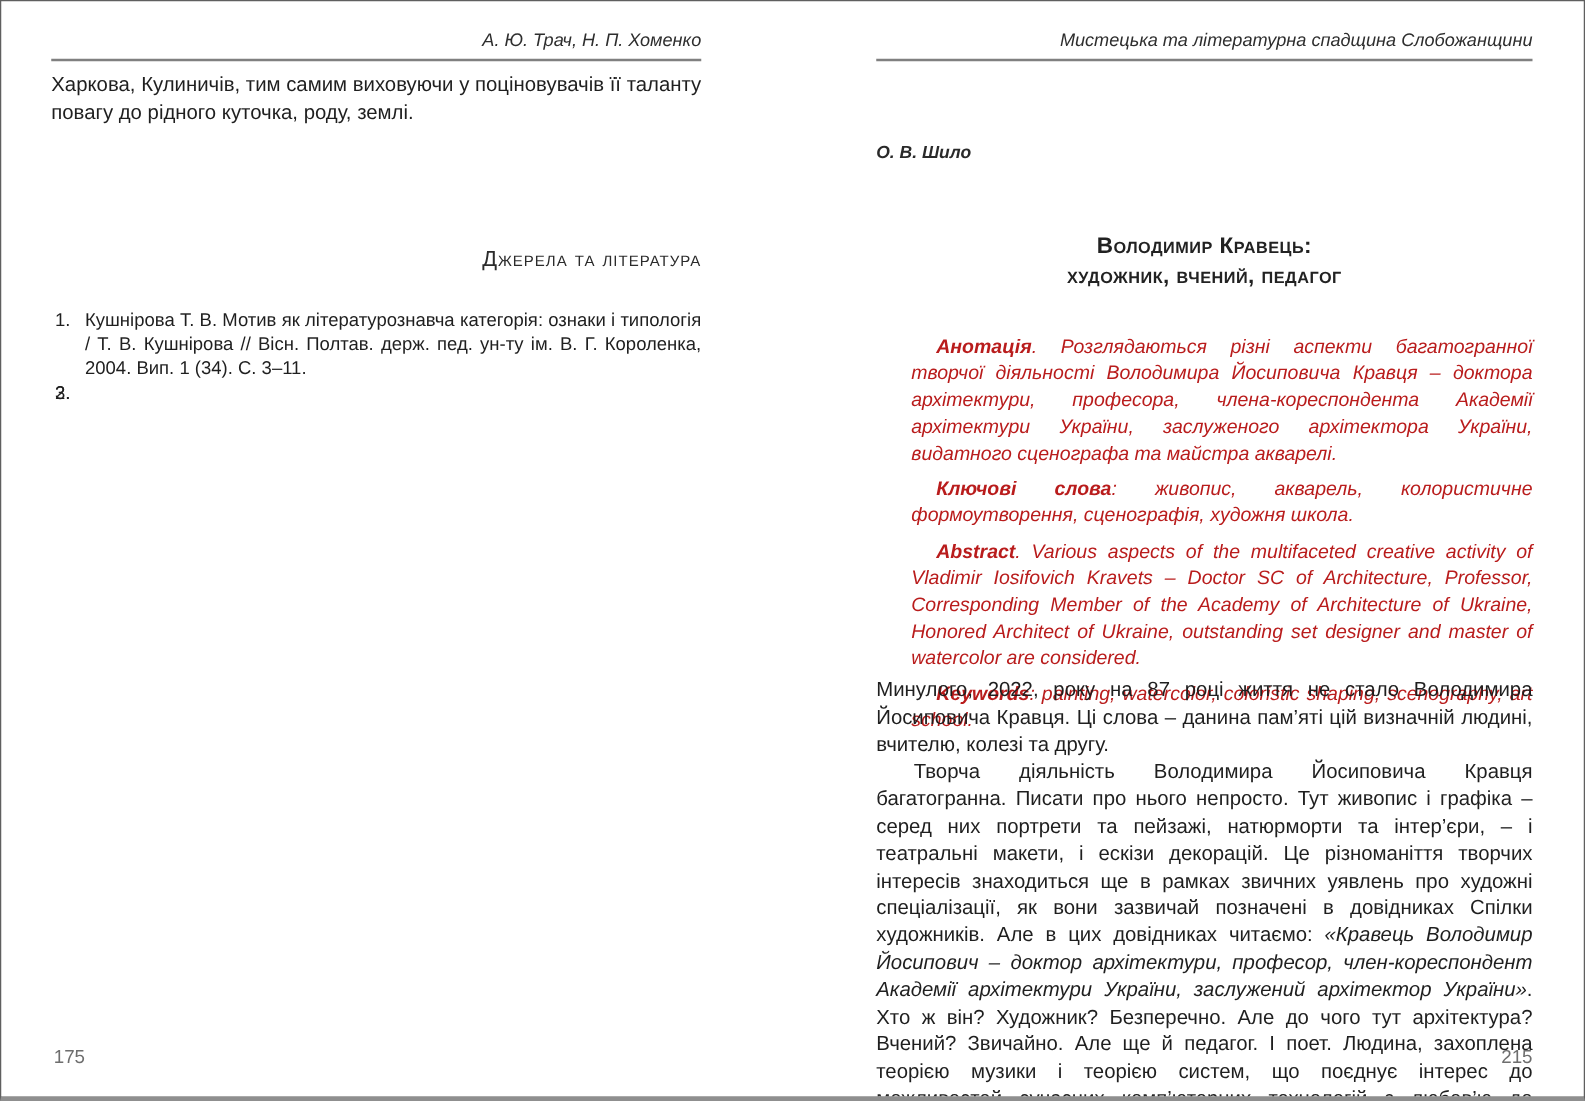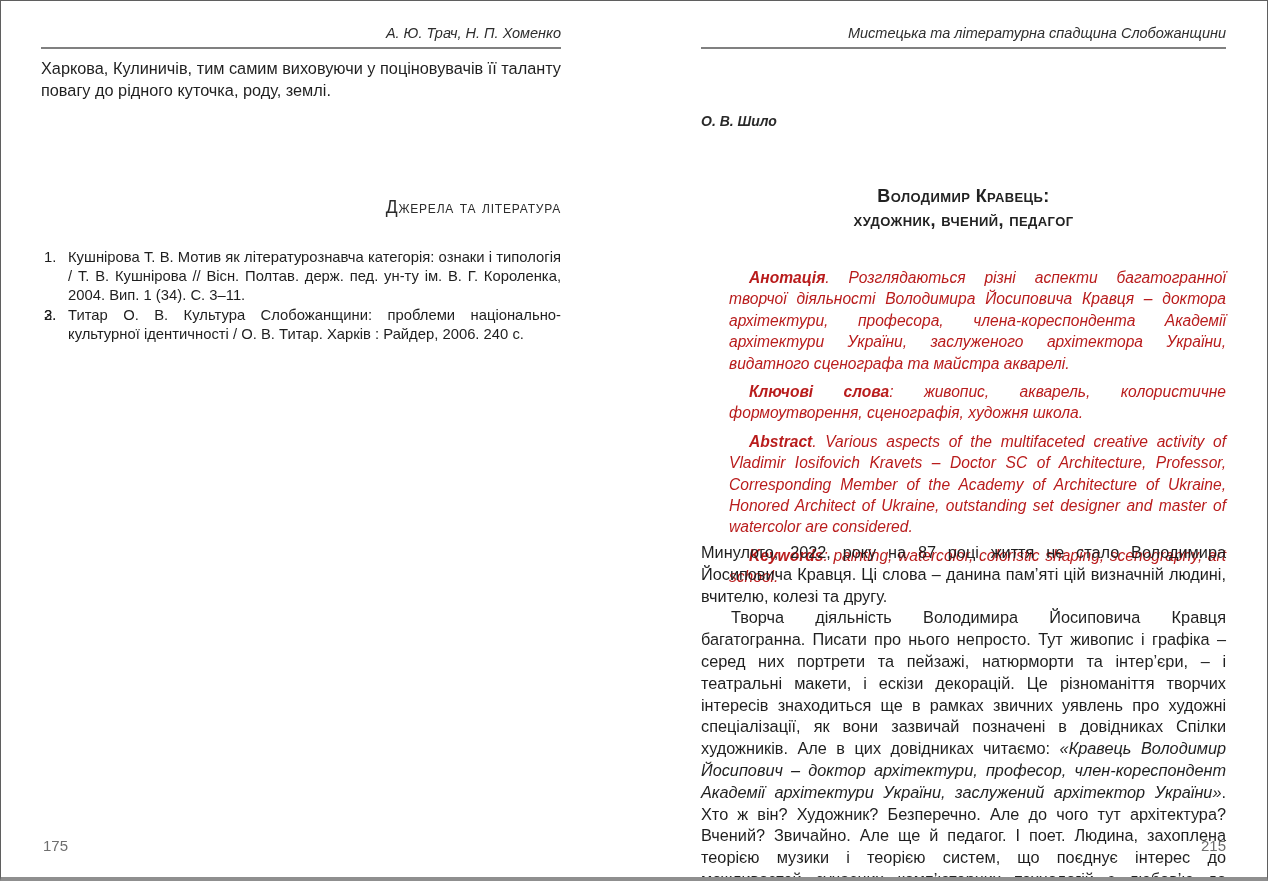--- a/index.html
+++ b/index.html
@@ -139,21 +139,20 @@
     <div class="references">
       <div class="ref-item">
         <span class="ref-num">1.</span>
         <span>Кушнірова Т. В. Мотив як літературознавча категорія: ознаки і типологія / Т. В. Кушнірова // Вісн. Полтав. держ. пед. ун-ту ім. В. Г. Короленка, 2004. Вип. 1 (34). С. 3–11.</span>
       </div>
       <div class="ref-item">
         <span class="ref-num">2.</span>
       </div>
       <div class="ref-item">
         <span class="ref-num">3.</span>
-        <span>Титар О. В. Культура Слобожанщини: проблеми національно-культурної ідентичності / О. В. Титар. Харків : Райдер, 2006. 240 с.</span>
       </div>
     </div>
 
     <div class="page-number left">175</div>
   </section>
 
   <section>
 
     <header class="running-head right">
       <span>Мистецька та літературна спадщина Слобожанщини</span>

